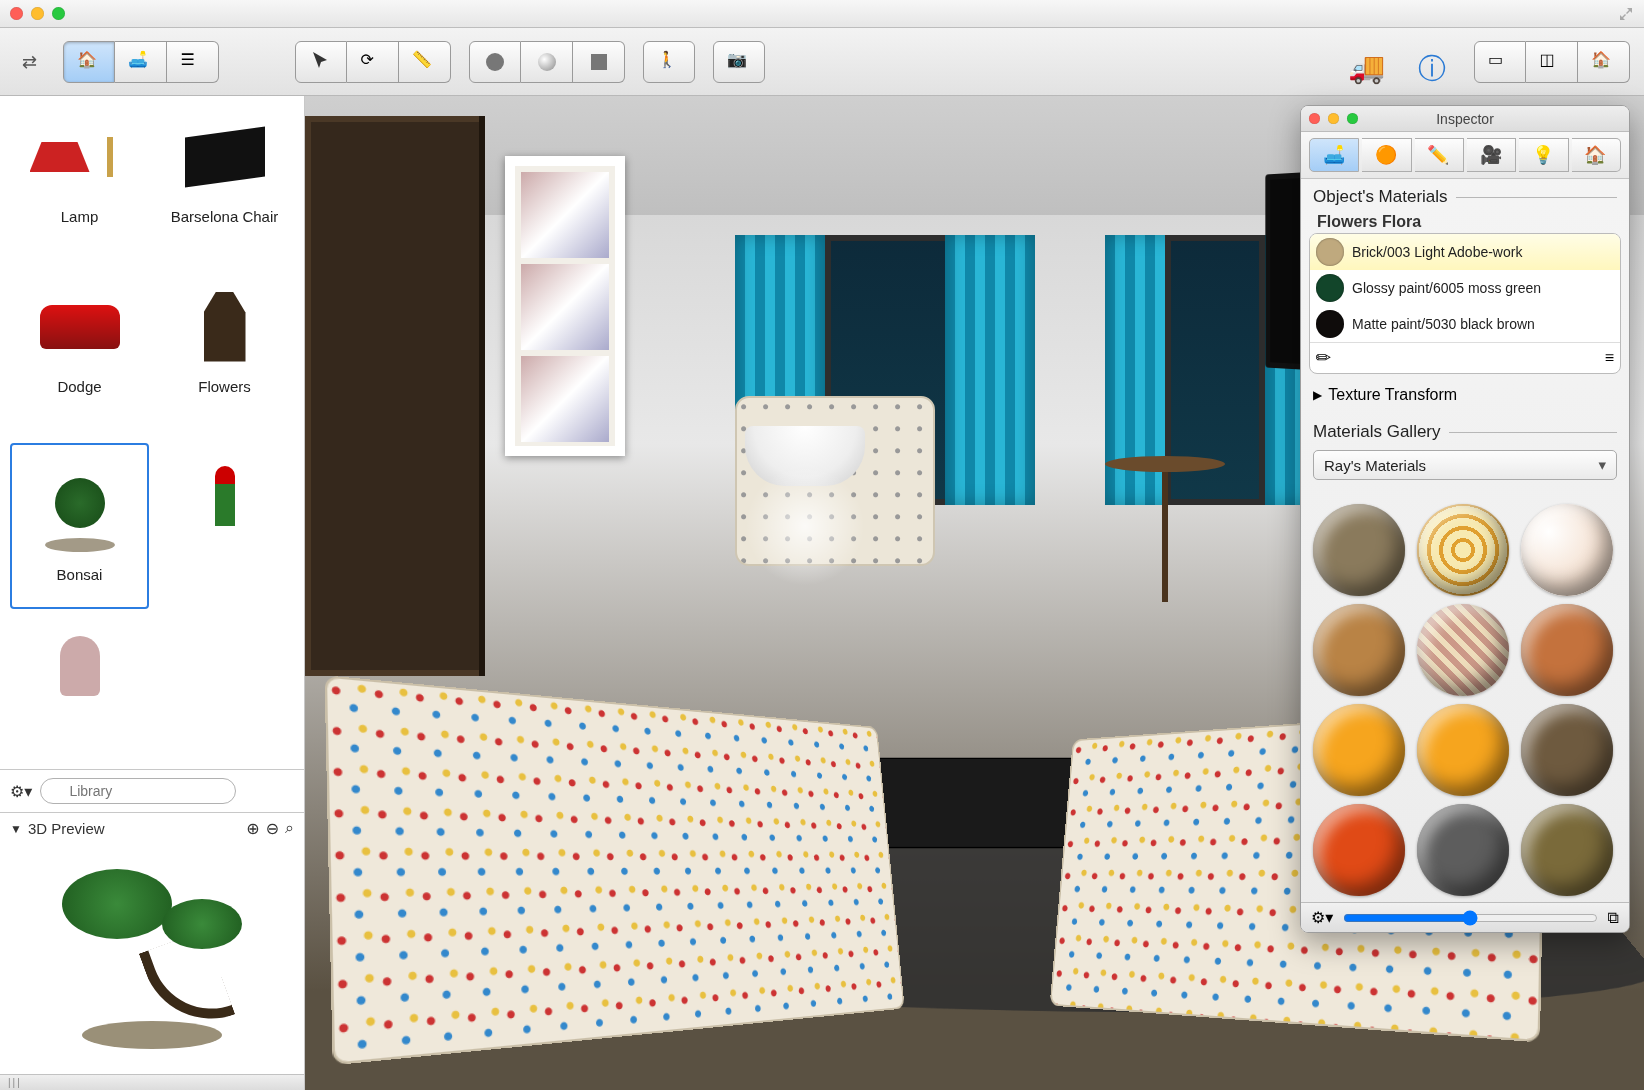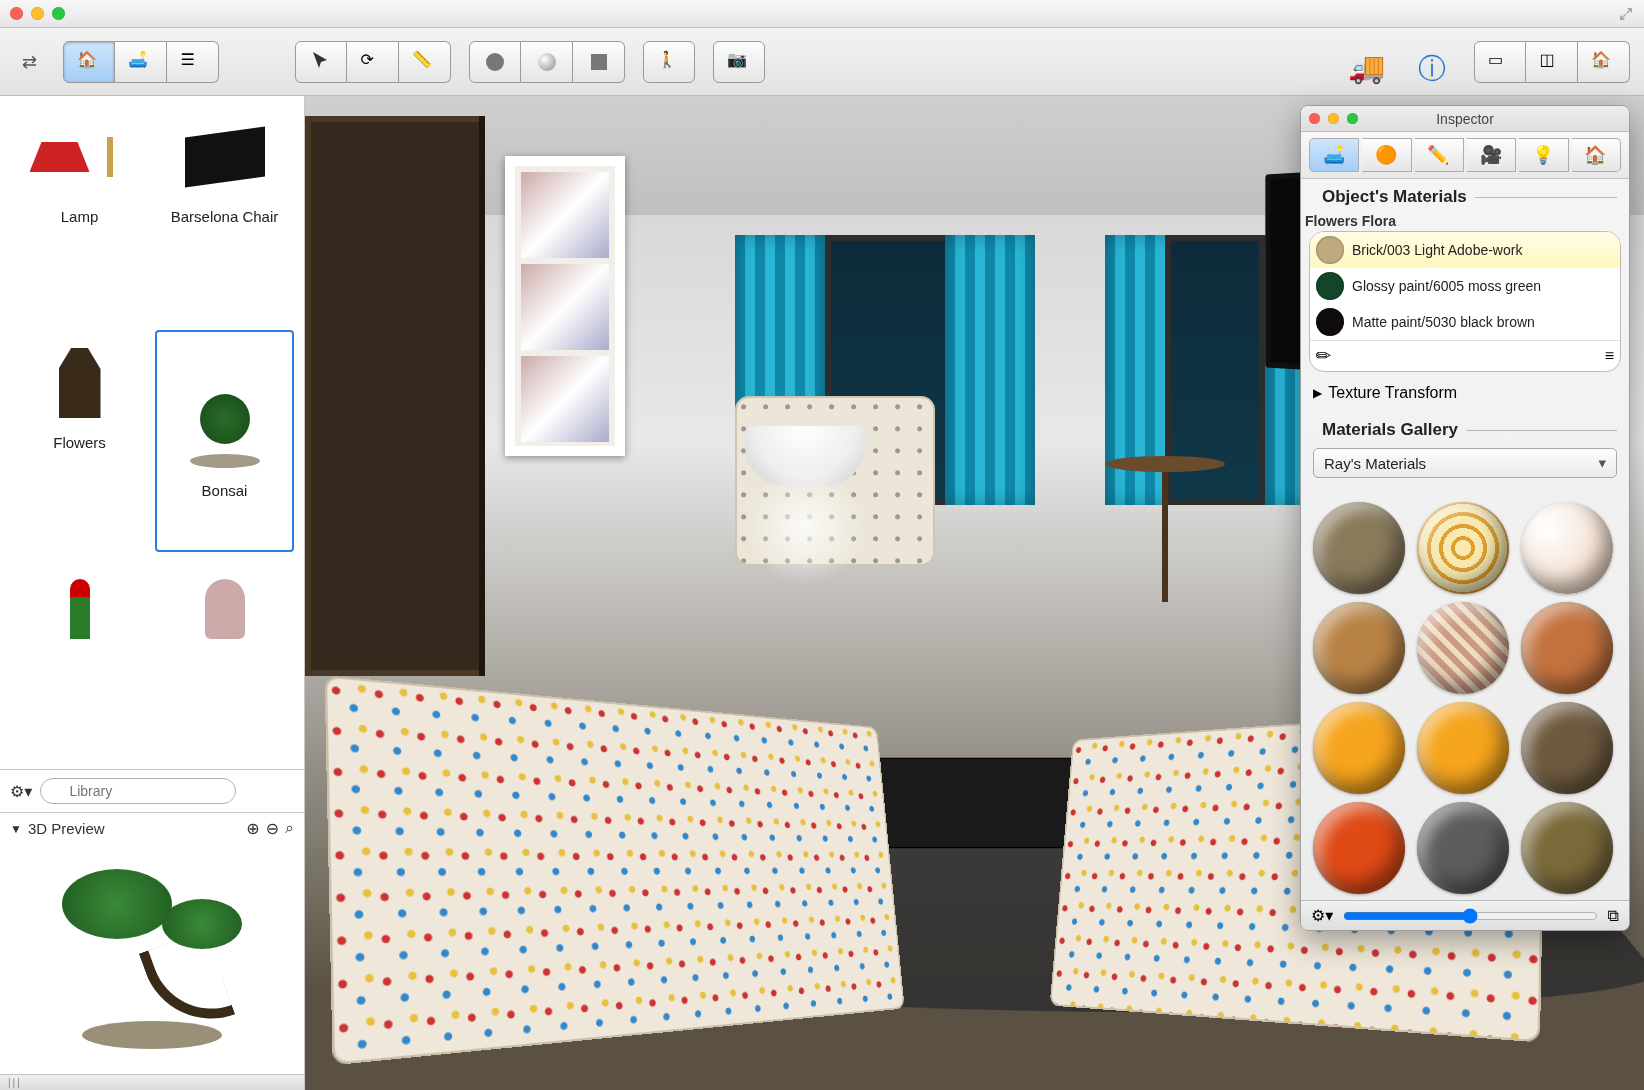--- a/index.html
+++ b/index.html
@@ -93,24 +93,24 @@
 
 
 .inspector{position:absolute; right:14px; top:105px; width:330px; background:linear-gradient(#f5f5f5,#ececec); border:1px solid #9d9d9d; border-radius:8px; box-shadow:0 10px 30px rgba(0,0,0,.35); display:flex; flex-direction:column; overflow:hidden;}
 .inspector .ihdr{height:26px; display:flex; align-items:center; padding:0 8px; background:linear-gradient(#eee,#ddd); border-bottom:1px solid #bcbcbc; position:relative;}
 .inspector .ihdr .traffic span{width:11px;height:11px;}
 .inspector .ihdr .ititle{position:absolute; left:0; right:0; text-align:center; font-size:14px; color:#444;}
 .inspector .itabs{display:flex; padding:6px 8px; gap:3px; border-bottom:1px solid #c4c4c4; background:linear-gradient(#f8f8f8,#e8e8e8);}
 .itab{flex:1; height:34px; border:1px solid #adadad; background:linear-gradient(#fdfdfd,#e5e5e5); display:flex; align-items:center; justify-content:center; cursor:pointer; font-size:18px;}
 .itab:first-child{border-radius:5px 0 0 5px;} .itab:last-child{border-radius:0 5px 5px 0;} .itab:not(:first-child){border-left:none;}
 .itab.active{background:linear-gradient(#cfe5fb,#a4cdf6);}
-.isection{padding:8px 12px 4px; font-size:17px; font-weight:bold; color:#222; display:flex; align-items:center; gap:8px;margin-left:9px;}
+.isection{padding:8px 12px 4px; font-size:17px; font-weight:normal; color:#222; display:flex; align-items:center; gap:8px;}
 .isection .rule{flex:1; height:1px; background:#b7b7b7;}
-.matname{padding:2px 4px; font-size:14px; font-weight:bold; color:#333;}
-.matlist{margin:0 8px 6px; border:1px solid #bbb; border-radius:15px; background:#fff; overflow:hidden;}
+.matname{padding:2px 16px; font-size:16px; font-weight:bold; color:#333;}
+.matlist{margin:0 8px 6px; border:1px solid #bbb; border-radius:8px; background:#fff; overflow:hidden;}
 .matrow{display:flex; align-items:center; gap:8px; padding:4px 6px; font-size:14px; color:#222; cursor:pointer;}
 .matrow.sel{background:linear-gradient(#fffde6,#fff7bd);}
 .swatch{width:28px;height:28px;border-radius:50%; flex:none; box-shadow:inset 0 0 2px rgba(0,0,0,.5);}
 .pickerrow{display:flex; align-items:center; padding:4px 6px; border-top:1px solid #ddd;}
 .pickerrow .dropper{font-size:18px; transform:rotate(-45deg);}
 .pickerrow .menu{margin-left:auto;}
 .disclose{padding:6px 12px 10px; font-size:16px; display:flex; align-items:center; gap:6px; cursor:pointer;}
 .disclose .tri{font-size:12px;}
 .matgrid{display:grid; grid-template-columns:repeat(3,1fr); gap:8px; padding:6px 12px 6px;}
 .matball{width:92px; height:92px; border-radius:50%; box-shadow:inset -8px -10px 18px rgba(0,0,0,.45), inset 8px 8px 14px rgba(255,255,255,.5), 0 1px 3px rgba(0,0,0,.3); cursor:pointer;}
@@ -231,20 +231,26 @@
             <div class="shade"></div>
             <div class="stem"></div>
           </div>
         <div class="label">Lamp</div>
       </div>
       <div class="obj">
         <div class="thumb">
             <div class="th-chair"></div>
           </div>
         <div class="label">Barselona Chair</div>
+      </div>
+      <div class="obj">
+        <div class="thumb">
+            <div class="th-car"></div>
+          </div>
+        <div class="label">Dodge</div>
       </div>
       <div class="obj">
         <div class="thumb">
             <div class="th-lantern"></div>
           </div>
         <div class="label">Flowers</div>
       </div>
       <div class="obj selected">
         <div class="thumb">
             <div class="th-bonsai"></div>

